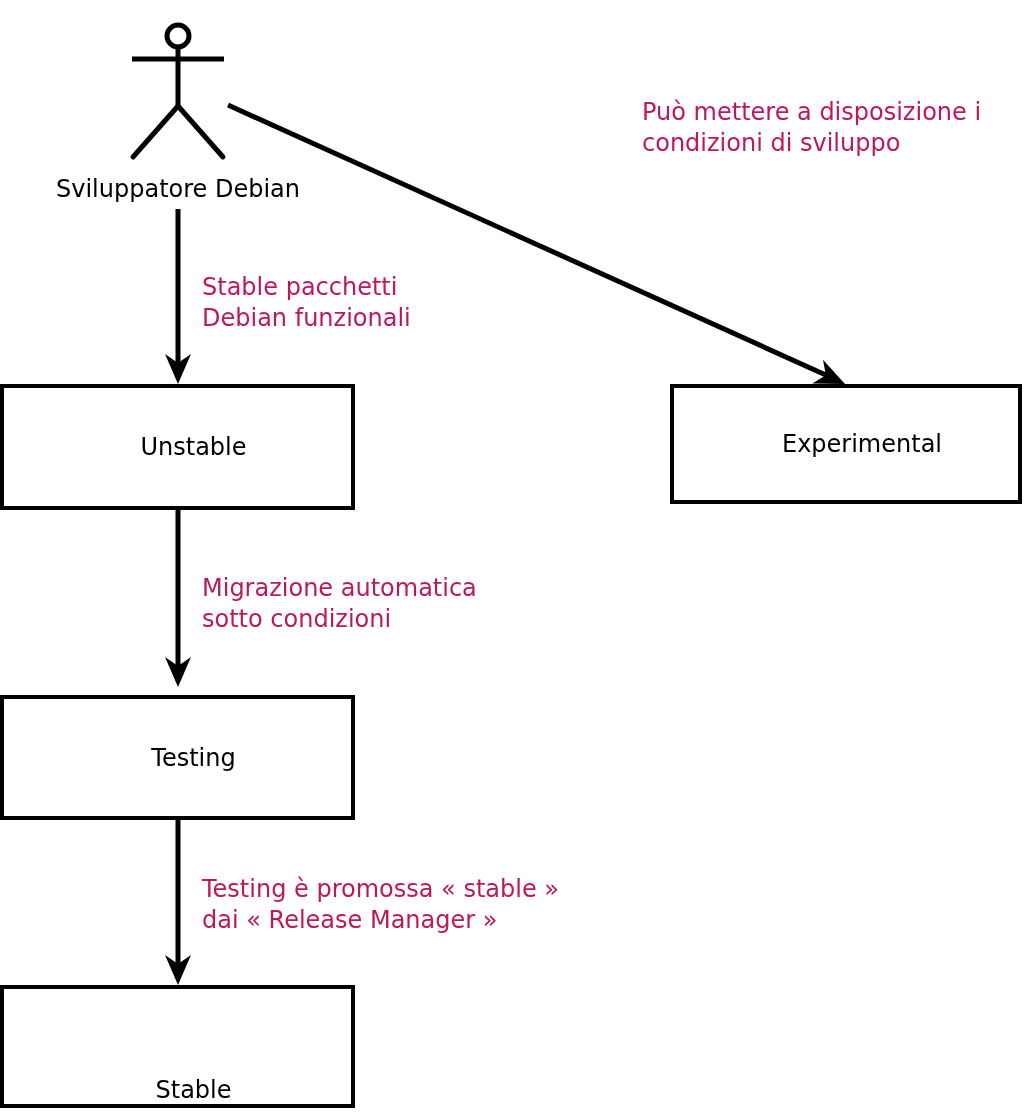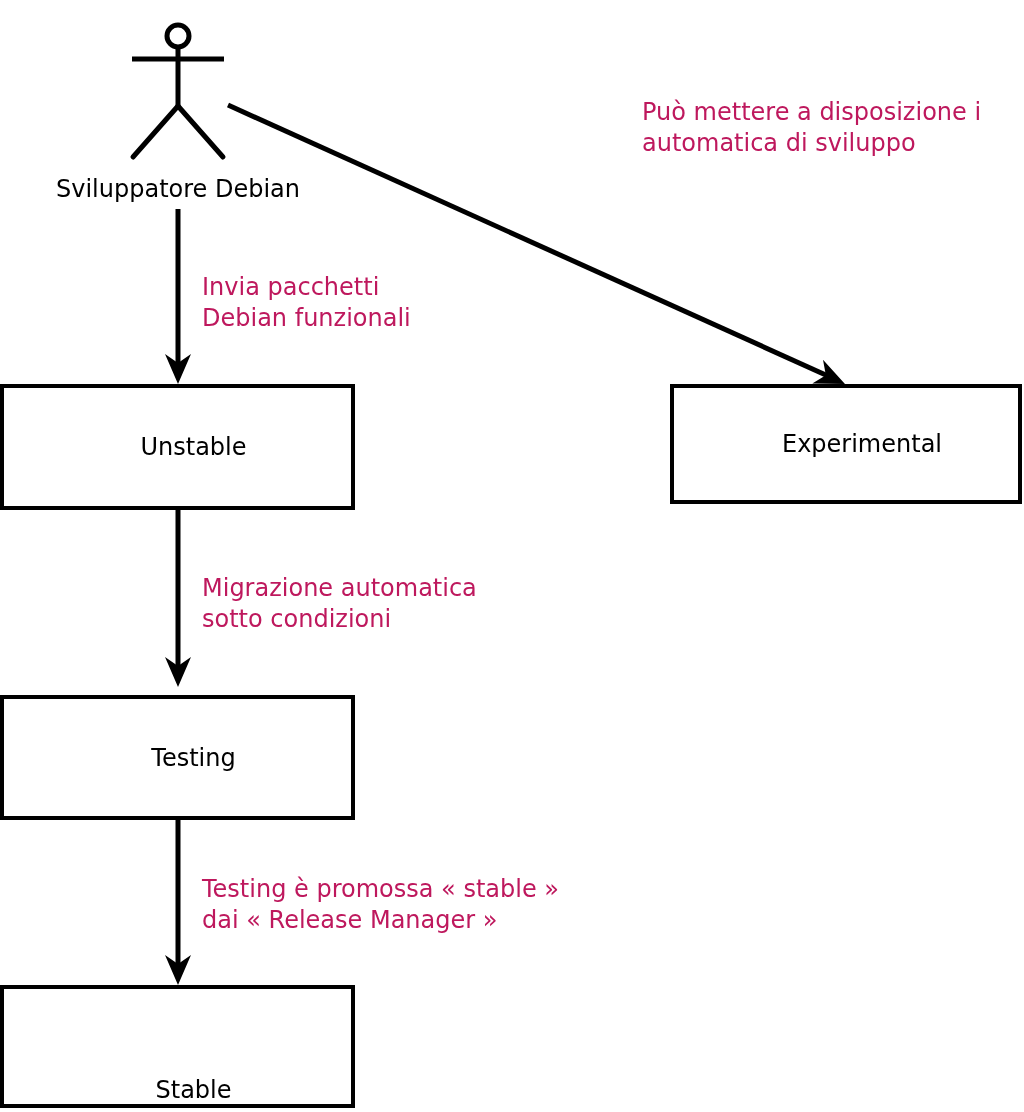--- a/index.html
+++ b/index.html
@@ -114,25 +114,25 @@
   <div id="box-testing" class="node-box">
     <span class="node-label">Testing</span>
   </div>
 
   <div id="box-stable" class="node-box">
     <span class="node-label">Stable</span>
   </div>
 
   <div id="annotation-experimental-note" class="annotation">
     <div>Può mettere a disposizione i</div>
-    <div>automatica di sviluppo</div>
+    <div>condizioni di sviluppo</div>
   </div>
 
   <div id="annotation-upload-note" class="annotation">
-    <div>Invia pacchetti</div>
+    <div>Stable pacchetti</div>
     <div>Debian funzionali</div>
   </div>
 
   <div id="annotation-migration-note" class="annotation">
     <div>Migrazione automatica</div>
     <div>sotto condizioni</div>
   </div>
 
   <div id="annotation-promotion-note" class="annotation">
     <div>Testing è promossa « stable »</div>

